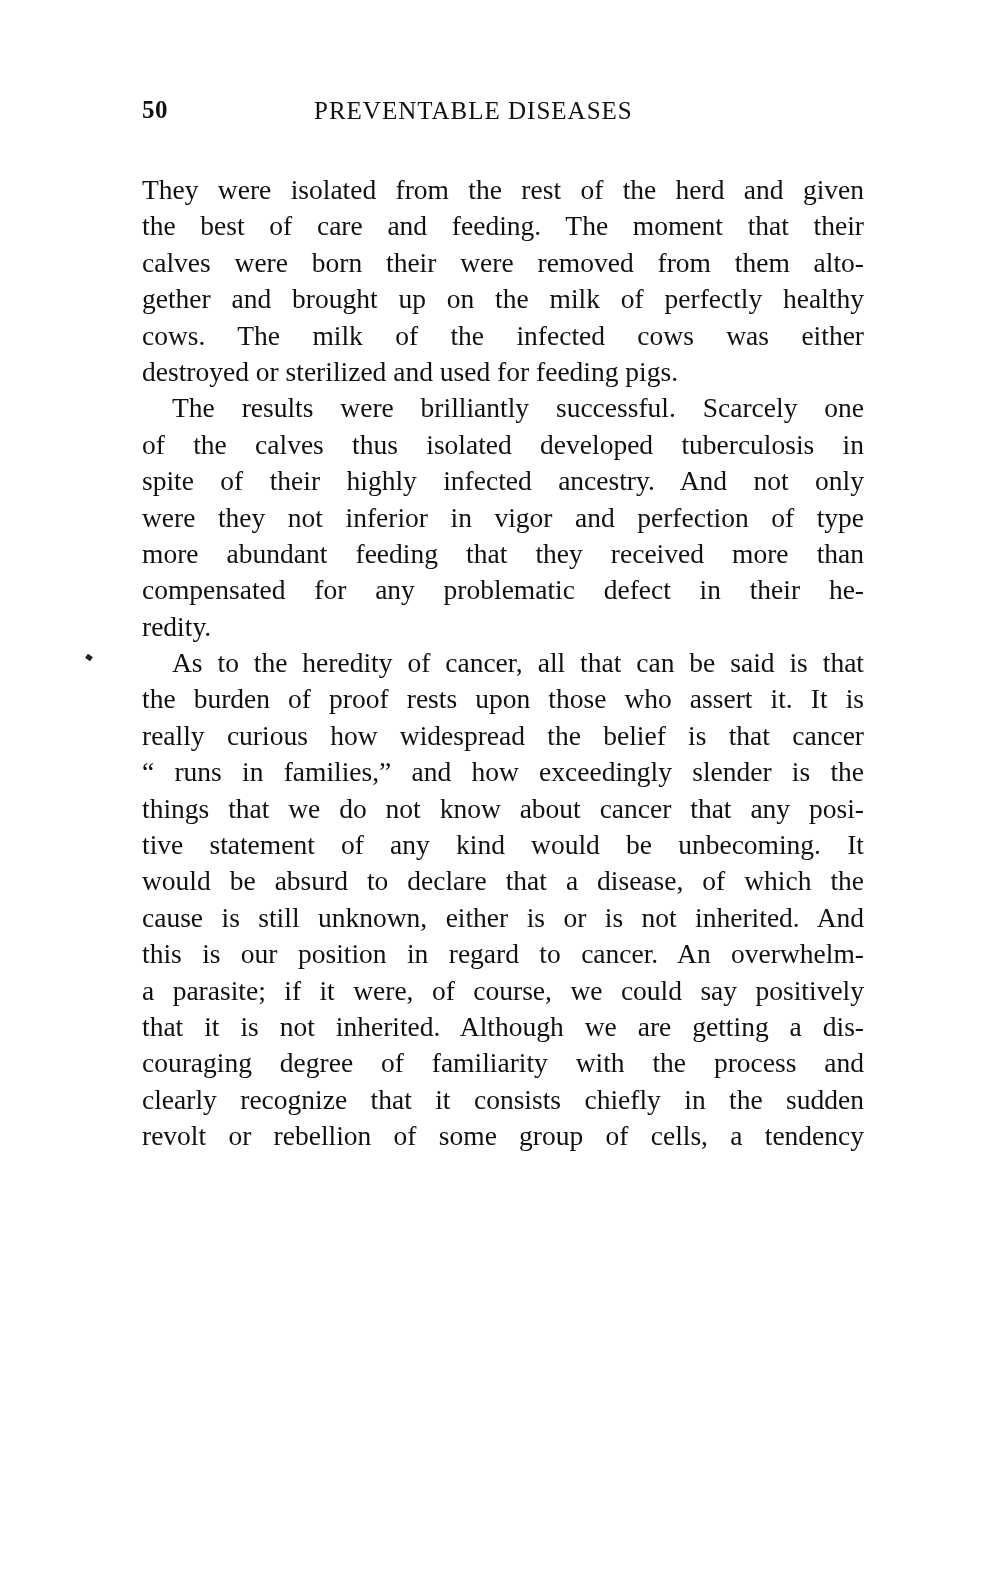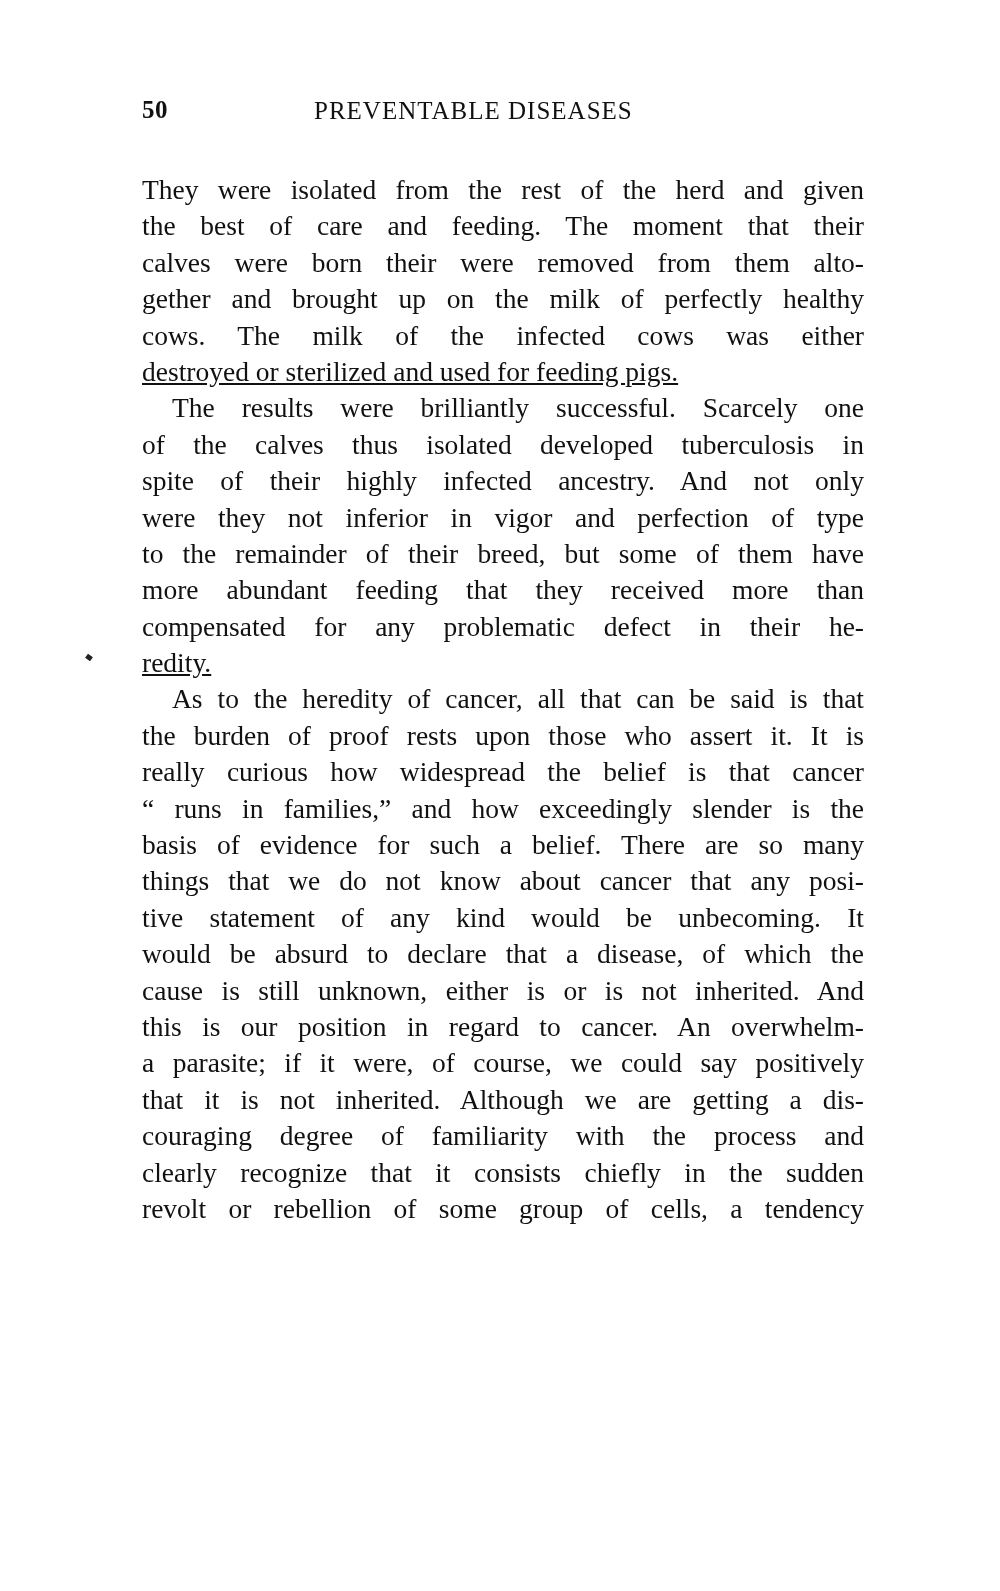--- a/index.html
+++ b/index.html
@@ -13,21 +13,21 @@
       position: absolute; left: 142px; top: 96px; width: 730px; height: 40px;
       font-size: 25px; letter-spacing: 0.5px;
     }
     .page-number { position: absolute; left: 0; top: 0; font-weight: bold; }
     .running-title { position: absolute; left: 172px; top: 1px; letter-spacing: 1px; }
     .body-text {
       position: absolute; left: 142px; top: 152px; width: 722px;
       font-size: 27.5px; line-height: 36.4px; margin-top: 20px;
     }
     .line { display: block; white-space: nowrap; text-align: justify; text-align-last: justify; height: 36.4px; }
-    .line.last { text-align-last: left; text-decoration: underline; }
+    .line.last { text-align-last: left; }
     .line.indent { padding-left: 30px; }
     .speck { position: absolute; left: 86px; top: 655px; width: 6px; height: 5px; background: #222; transform: rotate(35deg); }
   </style>
 </head>
 <body>
 
 <div class="page">
   <div class="running-head">
     <span class="page-number">50</span>
     <span class="running-title">PREVENTABLE DISEASES</span>
@@ -41,30 +41,28 @@
     <span class="line">the best of care and feeding. The moment that their</span>
     <span class="line">calves were born their were removed from them alto-</span>
     <span class="line">gether and brought up on the milk of perfectly healthy</span>
     <span class="line">cows. The milk of the infected cows was either</span>
     <span class="line last">destroyed or sterilized and used for feeding pigs.</span>
 
     <span class="line indent">The results were brilliantly successful. Scarcely one</span>
     <span class="line">of the calves thus isolated developed tuberculosis in</span>
     <span class="line">spite of their highly infected ancestry. And not only</span>
     <span class="line">were they not inferior in vigor and perfection of type</span>
-    <span class="line">to the remainder of their breed, but some of them have</span>
     <span class="line">more abundant feeding that they received more than</span>
     <span class="line">compensated for any problematic defect in their he-</span>
     <span class="line last">redity.</span>
 
     <span class="line indent">As to the heredity of cancer, all that can be said is that</span>
     <span class="line">the burden of proof rests upon those who assert it. It is</span>
     <span class="line">really curious how widespread the belief is that cancer</span>
     <span class="line">“ runs in families,” and how exceedingly slender is the</span>
-    <span class="line">basis of evidence for such a belief. There are so many</span>
     <span class="line">things that we do not know about cancer that any posi-</span>
     <span class="line">tive statement of any kind would be unbecoming. It</span>
     <span class="line">would be absurd to declare that a disease, of which the</span>
     <span class="line">cause is still unknown, either is or is not inherited. And</span>
     <span class="line">this is our position in regard to cancer. An overwhelm-</span>
     <span class="line">a parasite; if it were, of course, we could say positively</span>
     <span class="line">that it is not inherited. Although we are getting a dis-</span>
     <span class="line">couraging degree of familiarity with the process and</span>
     <span class="line">clearly recognize that it consists chiefly in the sudden</span>
     <span class="line">revolt or rebellion of some group of cells, a tendency</span>

